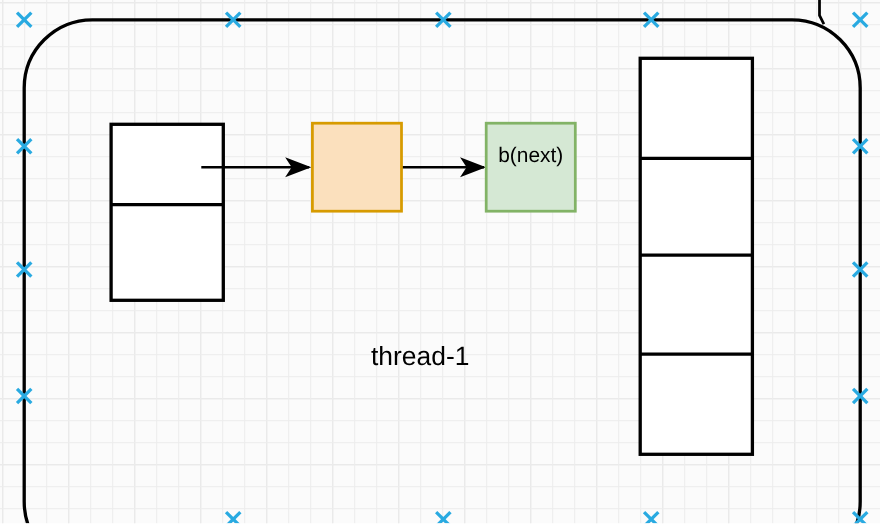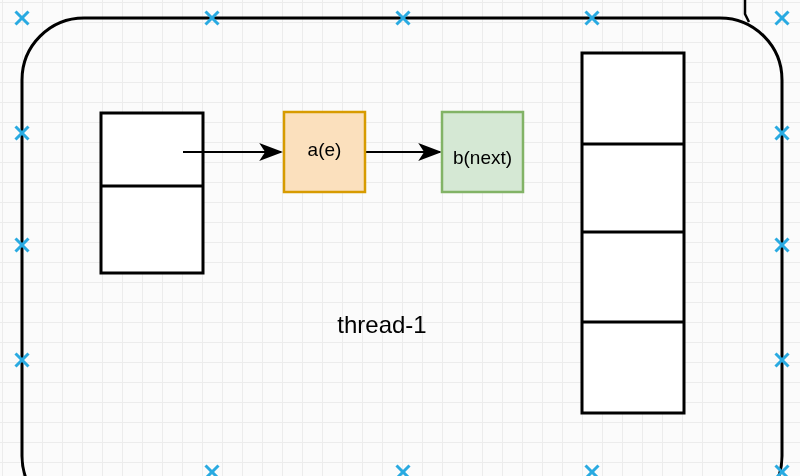--- a/index.html
+++ b/index.html
@@ -45,21 +45,21 @@
     white-space: nowrap;
     line-height: 1;
   }
   #label-ae {
     left: 284px; top: 140px;
     width: 81px;
     text-align: center;
     font-size: 19px;
   }
   #label-bnext {
-    left: 442px; top: 148px;
+    left: 442px; top: 132px;
     width: 81px;
     text-align: center;
     font-size: 19px;
   }
   #label-thread {
     left: 312px; top: 313px;
     width: 140px;
     text-align: center;
     font-size: 24px;
   }
@@ -159,19 +159,18 @@
           <line x1="585.5" y1="465.5" x2="598.5" y2="478.5" stroke="#29aae1" stroke-width="3" stroke-linecap="butt"></line>
           <line x1="598.5" y1="465.5" x2="585.5" y2="478.5" stroke="#29aae1" stroke-width="3" stroke-linecap="butt"></line>
         </g>
         <g>
           <line x1="775.5" y1="465.5" x2="788.5" y2="478.5" stroke="#29aae1" stroke-width="3" stroke-linecap="butt"></line>
           <line x1="788.5" y1="465.5" x2="775.5" y2="478.5" stroke="#29aae1" stroke-width="3" stroke-linecap="butt"></line>
         </g>
       </g>
   </svg>
 
-  <div class="lbl" id="label-ae">a(e)</div>
 
   <div class="lbl" id="label-bnext">b(next)</div>
 
   <div class="lbl" id="label-thread">thread-1</div>
 
 </div>
 
 </body></html>

